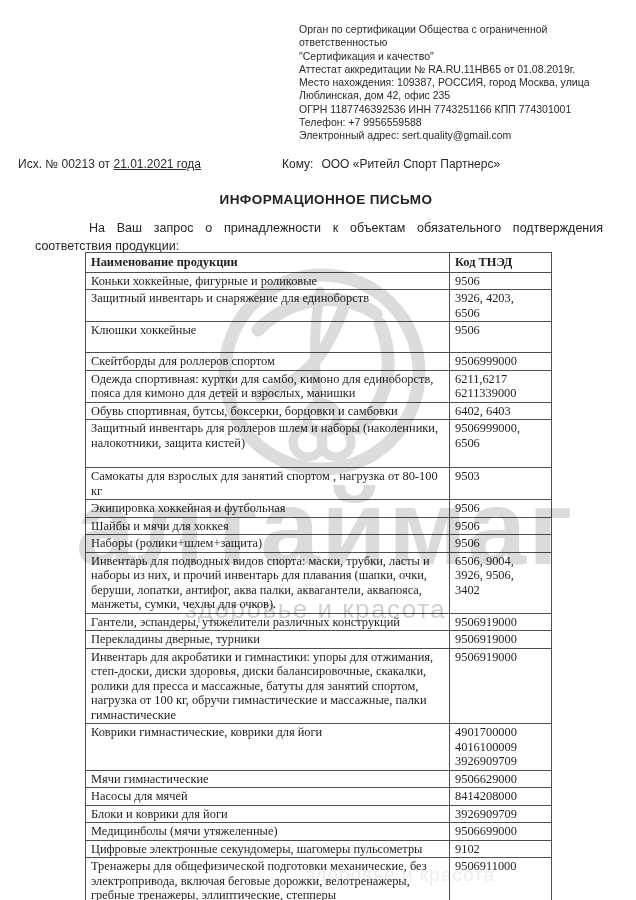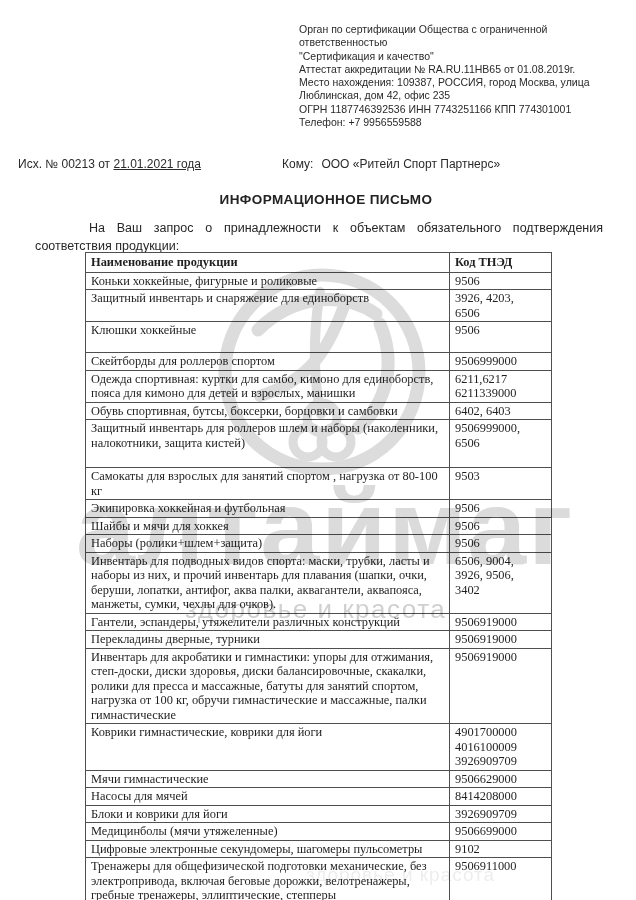--- a/index.html
+++ b/index.html
@@ -78,20 +78,21 @@
 <div class="page">
 
   <div class="letterhead">
     <div>Орган по сертификации Общества с ограниченной ответственностью</div>
     <div>"Сертификация и качество"</div>
     <div>Аттестат аккредитации № RA.RU.11НВ65 от 01.08.2019г.</div>
     <div>Место нахождения: 109387, РОССИЯ, город Москва, улица</div>
     <div>Люблинская, дом 42, офис 235</div>
     <div>ОГРН 1187746392536 ИНН 7743251166 КПП 774301001</div>
     <div>Телефон: +7 9956559588</div>
+    <div>Электронный адрес: sert.quality@gmail.com</div>
   </div>
 
   <div class="refline">
     <span><span>Исх. № 00213 от </span><span class="u">21.01.2021 года</span></span>
     <span class="addressee"><span class="lbl">Кому:</span><span>ООО «Ритейл Спорт Партнерс»</span></span>
   </div>
 
   <h1 class="title">ИНФОРМАЦИОННОЕ ПИСЬМО</h1>
 
   <p class="intro">На Ваш запрос о принадлежности к объектам обязательного подтверждения соответствия продукции:</p>

